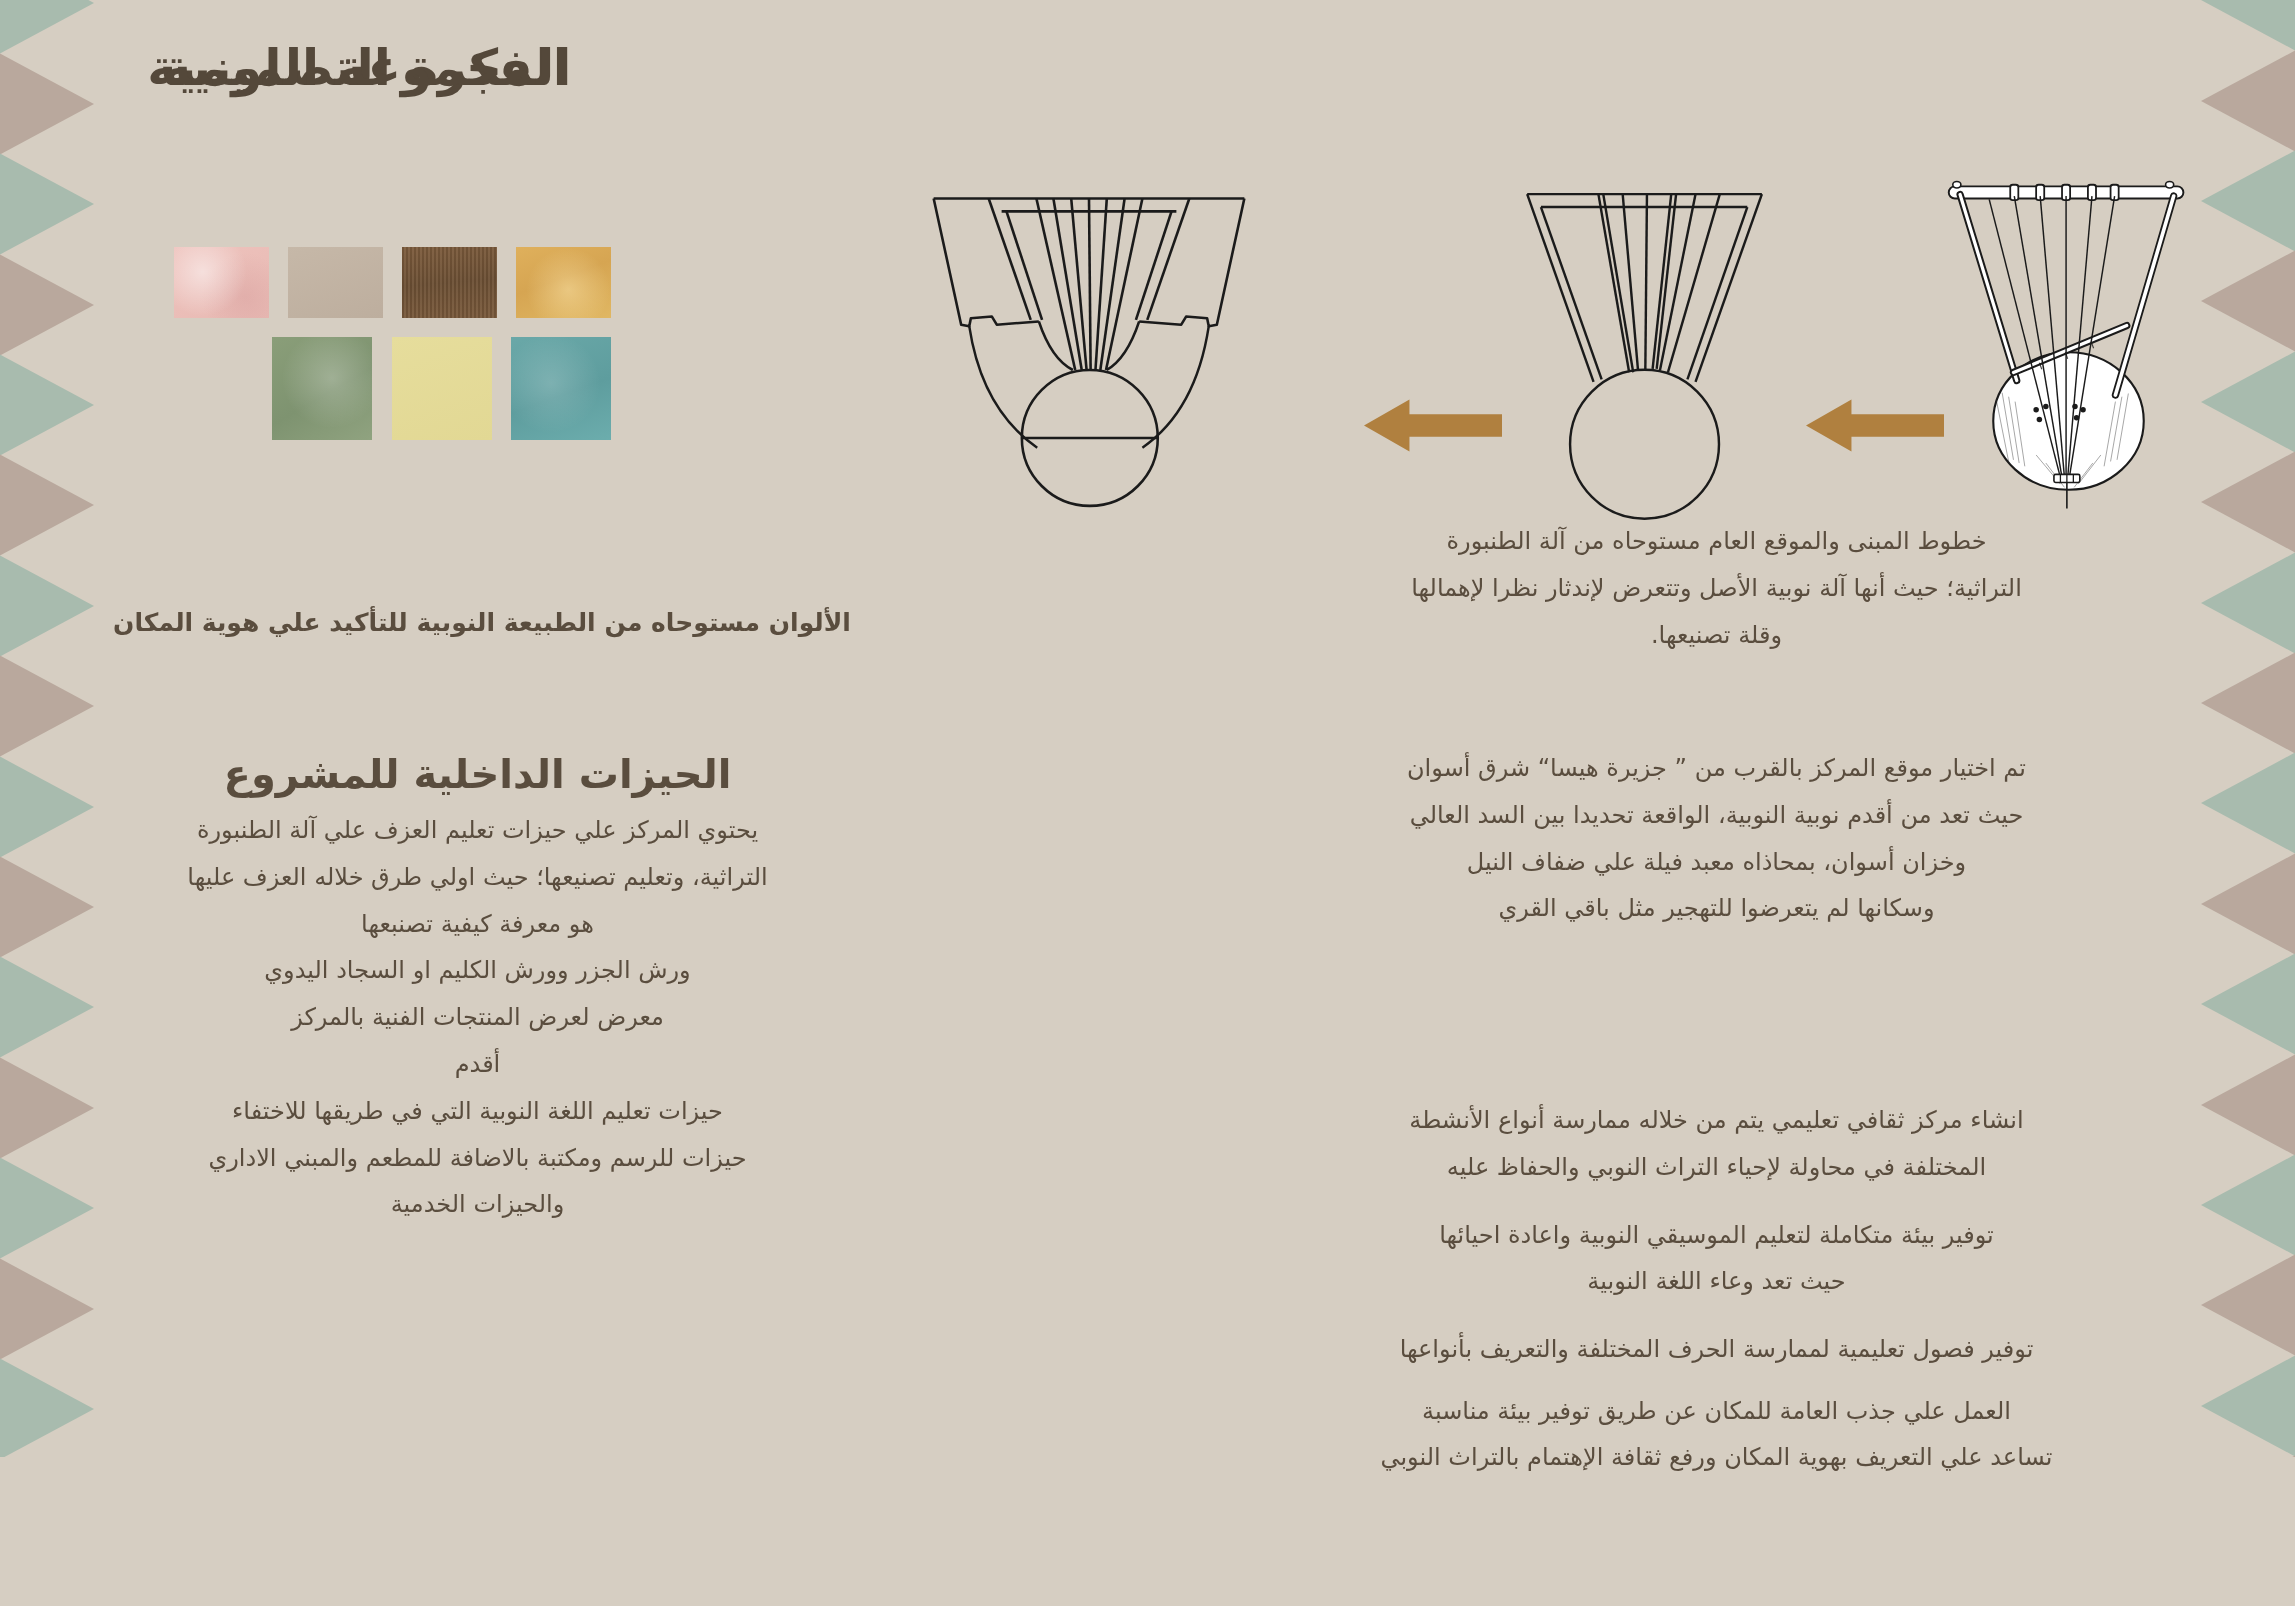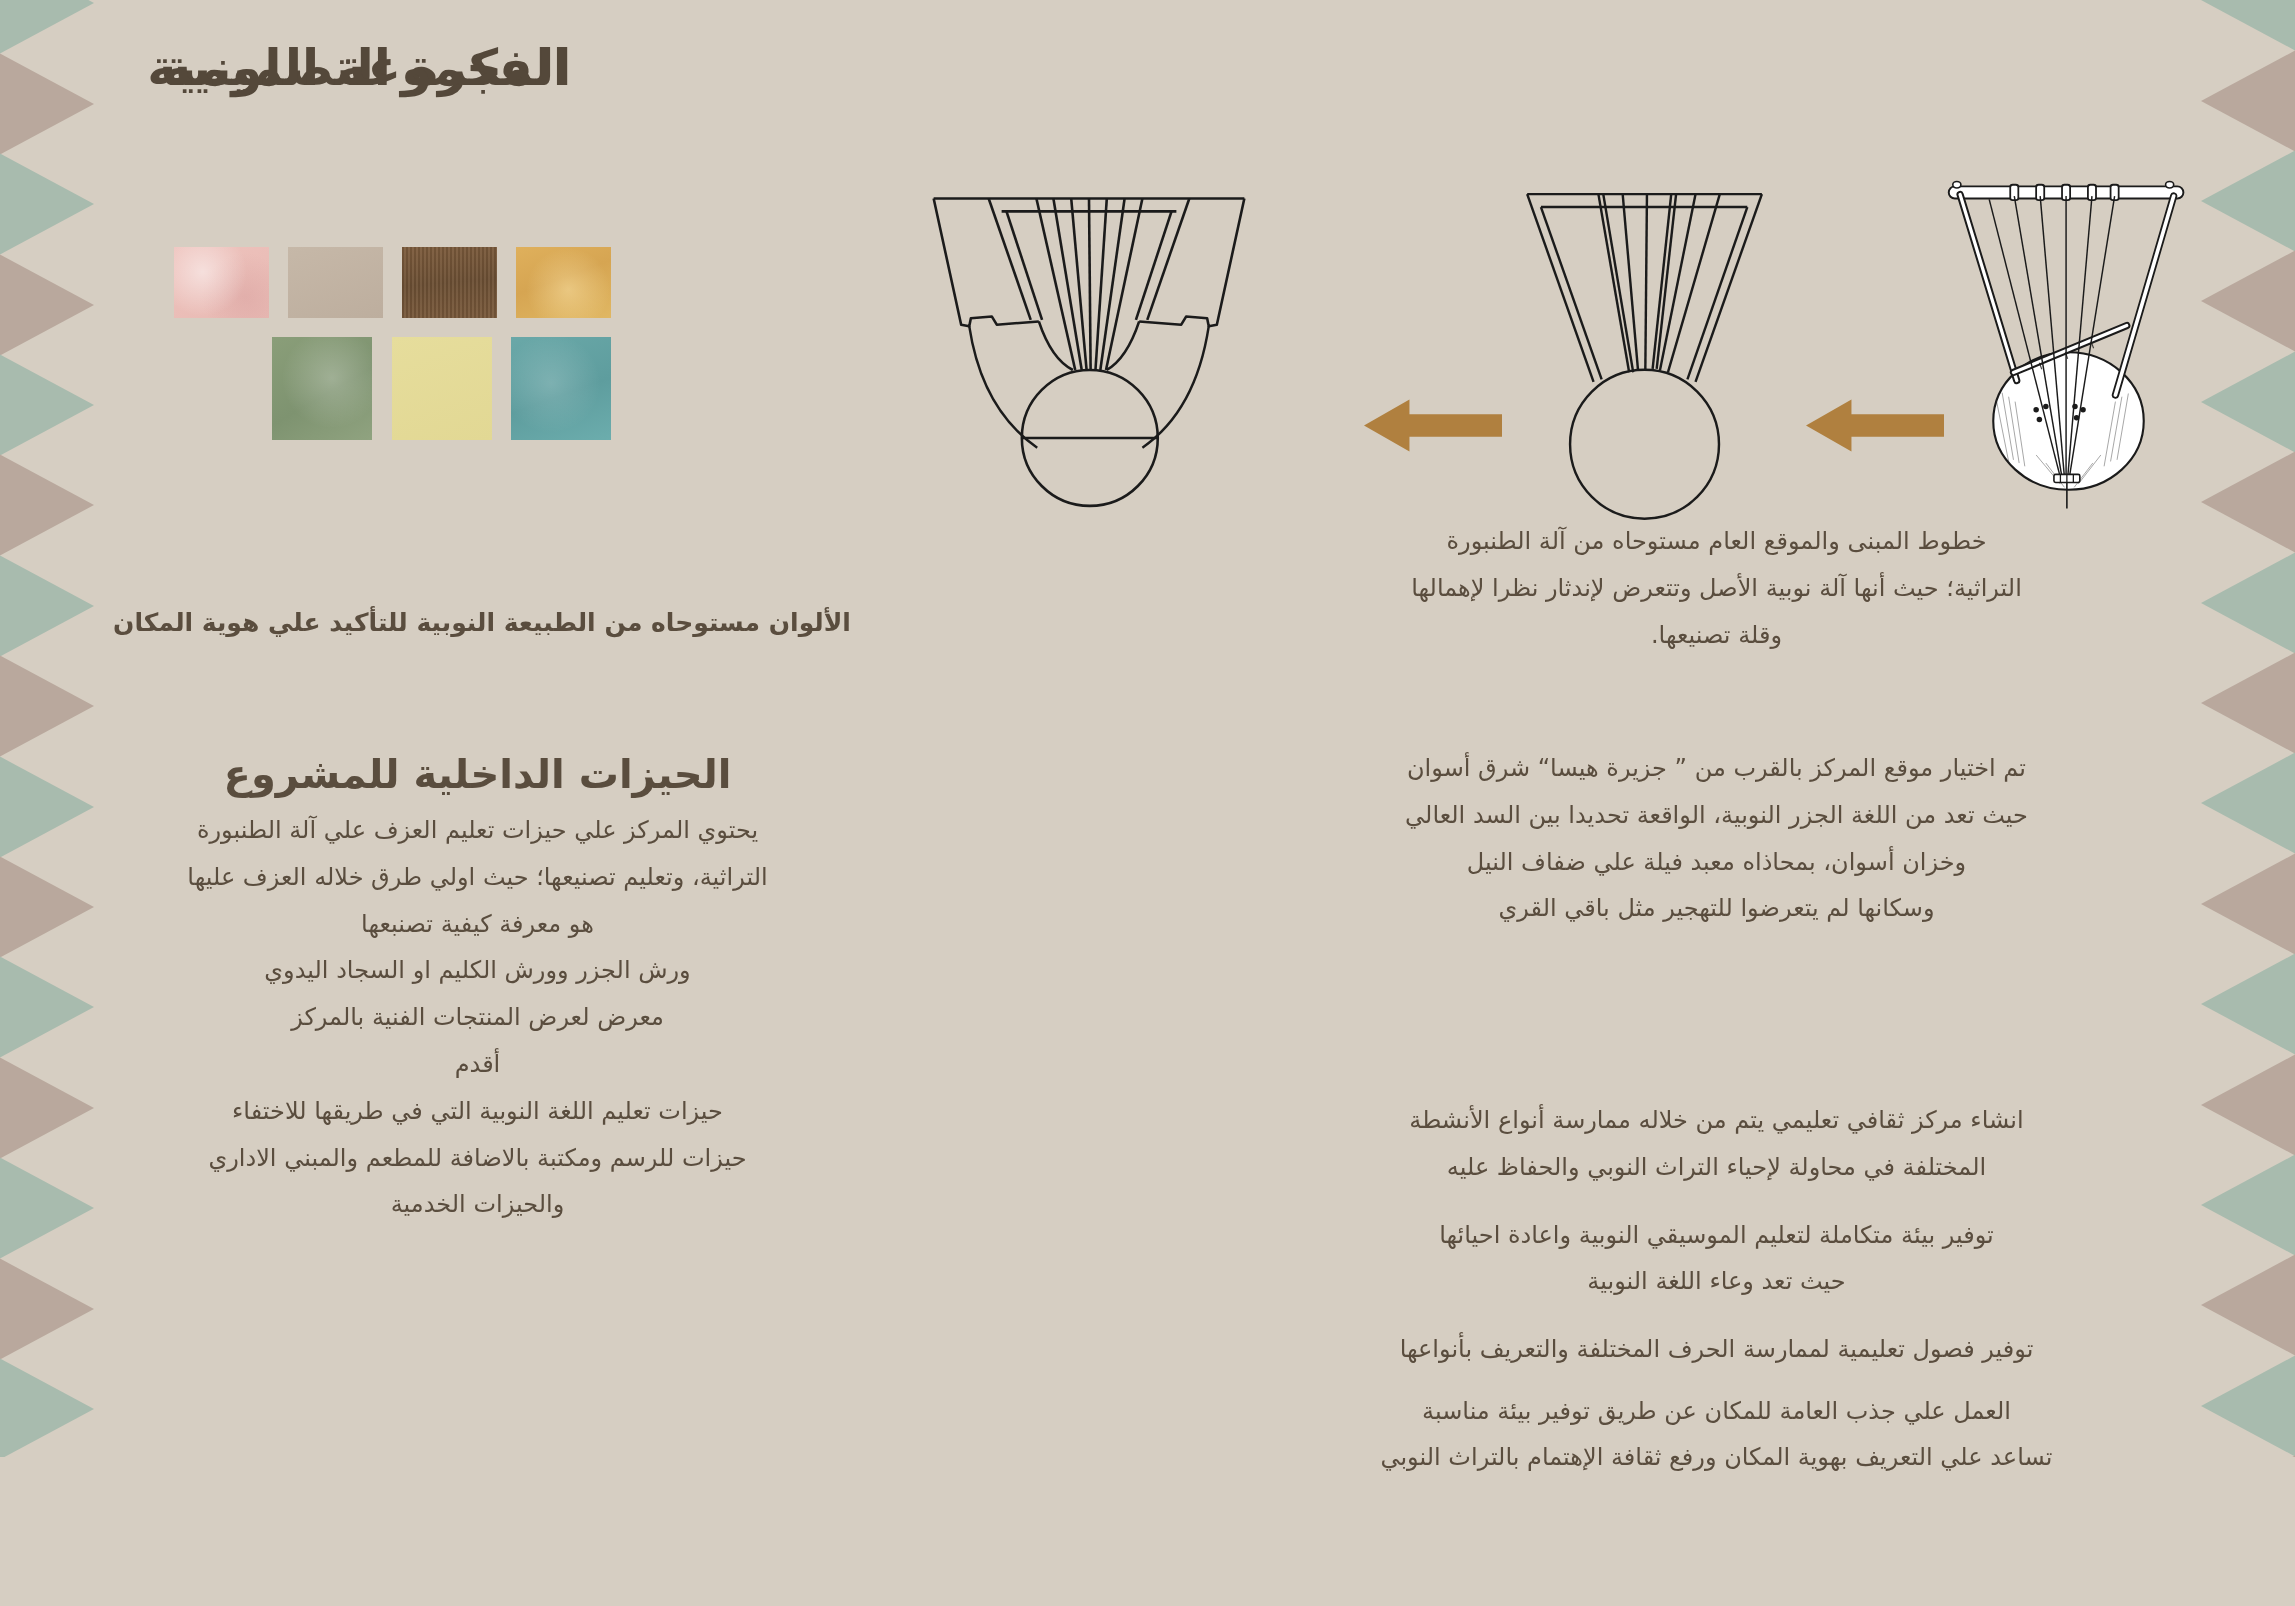--- a/index.html
+++ b/index.html
@@ -344,21 +344,21 @@
   </div>
 
   <div class="col-right" style="top:518px;">
     <div class="body-line">خطوط المبنى والموقع العام مستوحاه من آلة الطنبورة</div>
     <div class="body-line">التراثية؛ حيث أنها آلة نوبية الأصل وتتعرض  لإندثار نظرا لإهمالها</div>
     <div class="body-line">وقلة تصنيعها.</div>
   </div>
 
   <div class="col-right" style="top:745px;">
     <div class="body-line">تم اختيار موقع المركز بالقرب من ” جزيرة هيسا“ شرق أسوان</div>
-    <div class="body-line">حيث تعد من اللغة الجزر النوبية، الواقعة تحديدا بين السد العالي</div>
+    <div class="body-line">حيث تعد من أقدم نوبية النوبية، الواقعة تحديدا بين السد العالي</div>
     <div class="body-line">وخزان أسوان، بمحاذاه معبد فيلة علي ضفاف النيل</div>
     <div class="body-line">وسكانها لم يتعرضوا للتهجير مثل باقي القري</div>
   </div>
 
   <div class="col-right" style="top:1097px;">
     <div class="body-line">انشاء مركز ثقافي تعليمي يتم من خلاله ممارسة أنواع الأنشطة</div>
     <div class="body-line">المختلفة في محاولة لإحياء التراث النوبي والحفاظ عليه</div>
     <div class="body-line" style="margin-top:21px">توفير بيئة متكاملة لتعليم الموسيقي النوبية واعادة احيائها</div>
     <div class="body-line">حيث تعد وعاء اللغة النوبية</div>
     <div class="body-line" style="margin-top:21px">توفير فصول تعليمية لممارسة الحرف المختلفة والتعريف بأنواعها</div>

